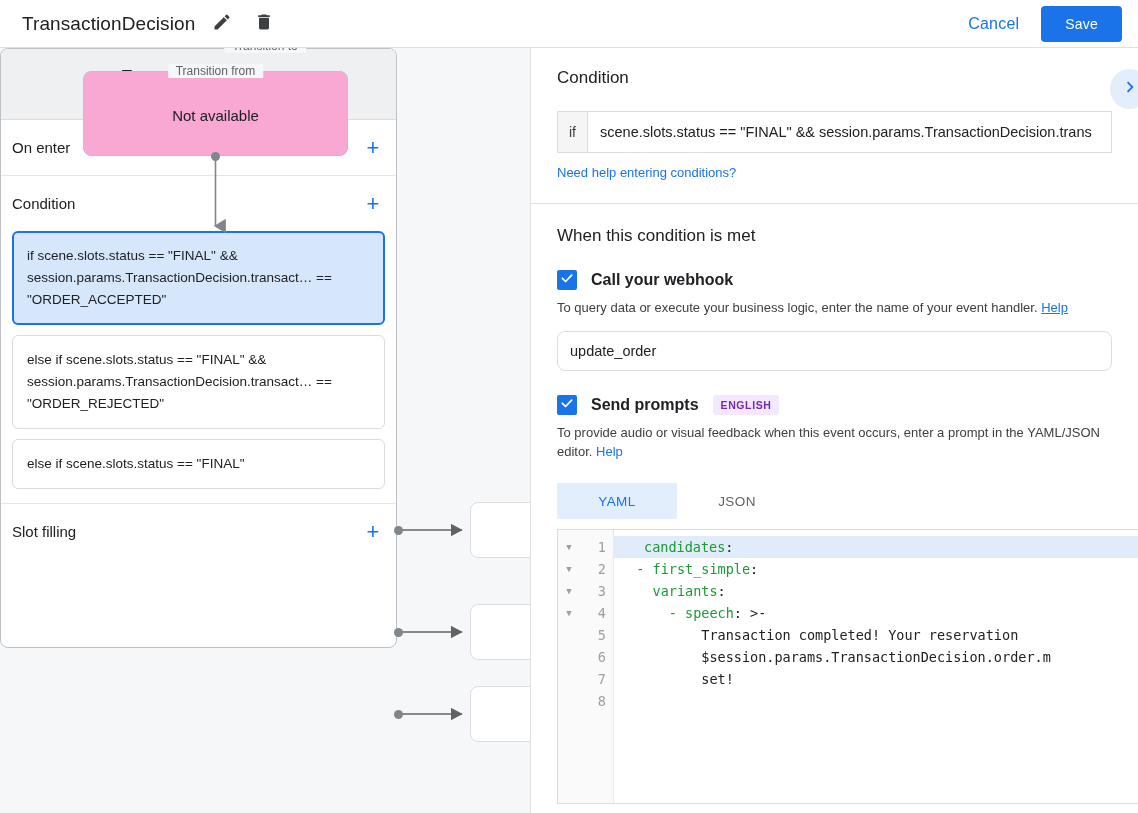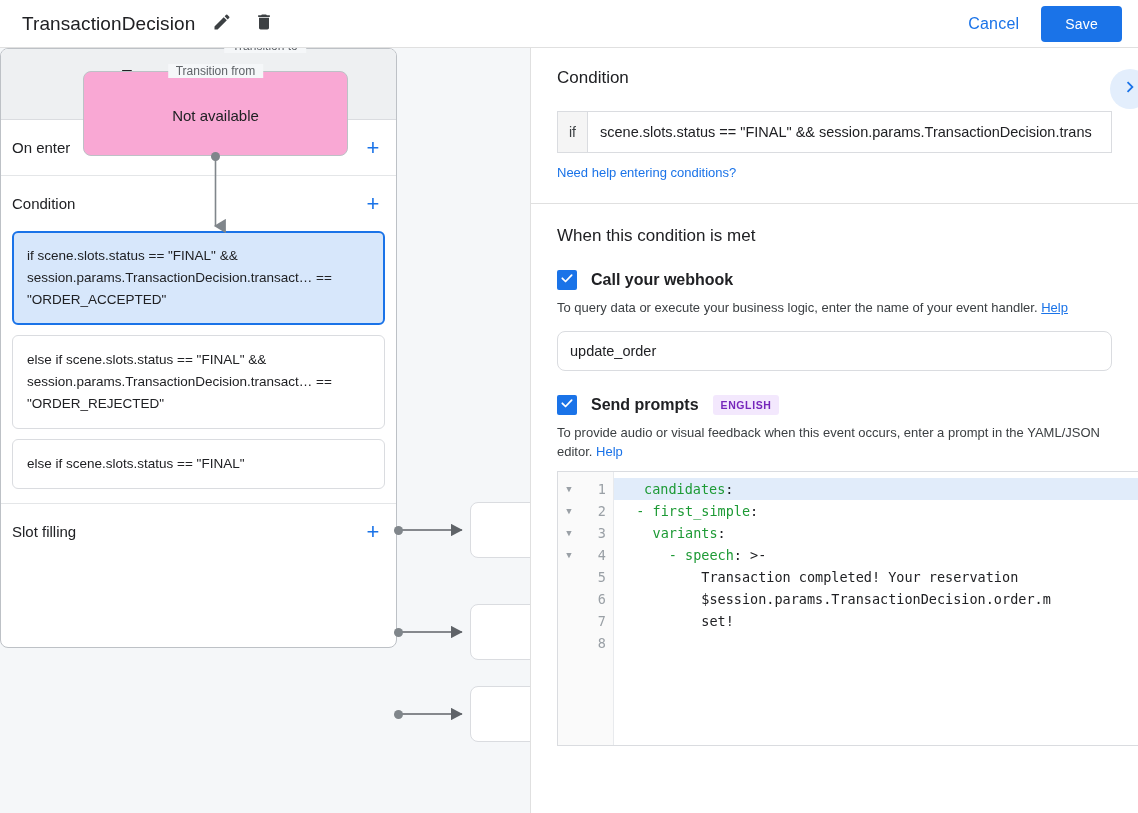--- a/index.html
+++ b/index.html
@@ -434,20 +434,24 @@
           </span>
         </div>
         <span class="chk-label">Send prompts</span>
         <span class="badge">ENGLISH</span>
       </div>
       <div class="desc">
         <span>To provide audio or visual feedback when this event occurs, enter a prompt in the YAML/JSON editor.</span>
         <a class="nounder">Help</a>
       </div>
 
+      <div class="tabs">
+        <div class="tab active">YAML</div>
+        <div class="tab">JSON</div>
+      </div>
     </div>
 
     <div class="editor">
       <div class="fold-col">
         <div class="fold-cell">▼</div>
         <div class="fold-cell">▼</div>
         <div class="fold-cell">▼</div>
         <div class="fold-cell">▼</div>
         <div class="fold-cell"></div>
         <div class="fold-cell"></div>

